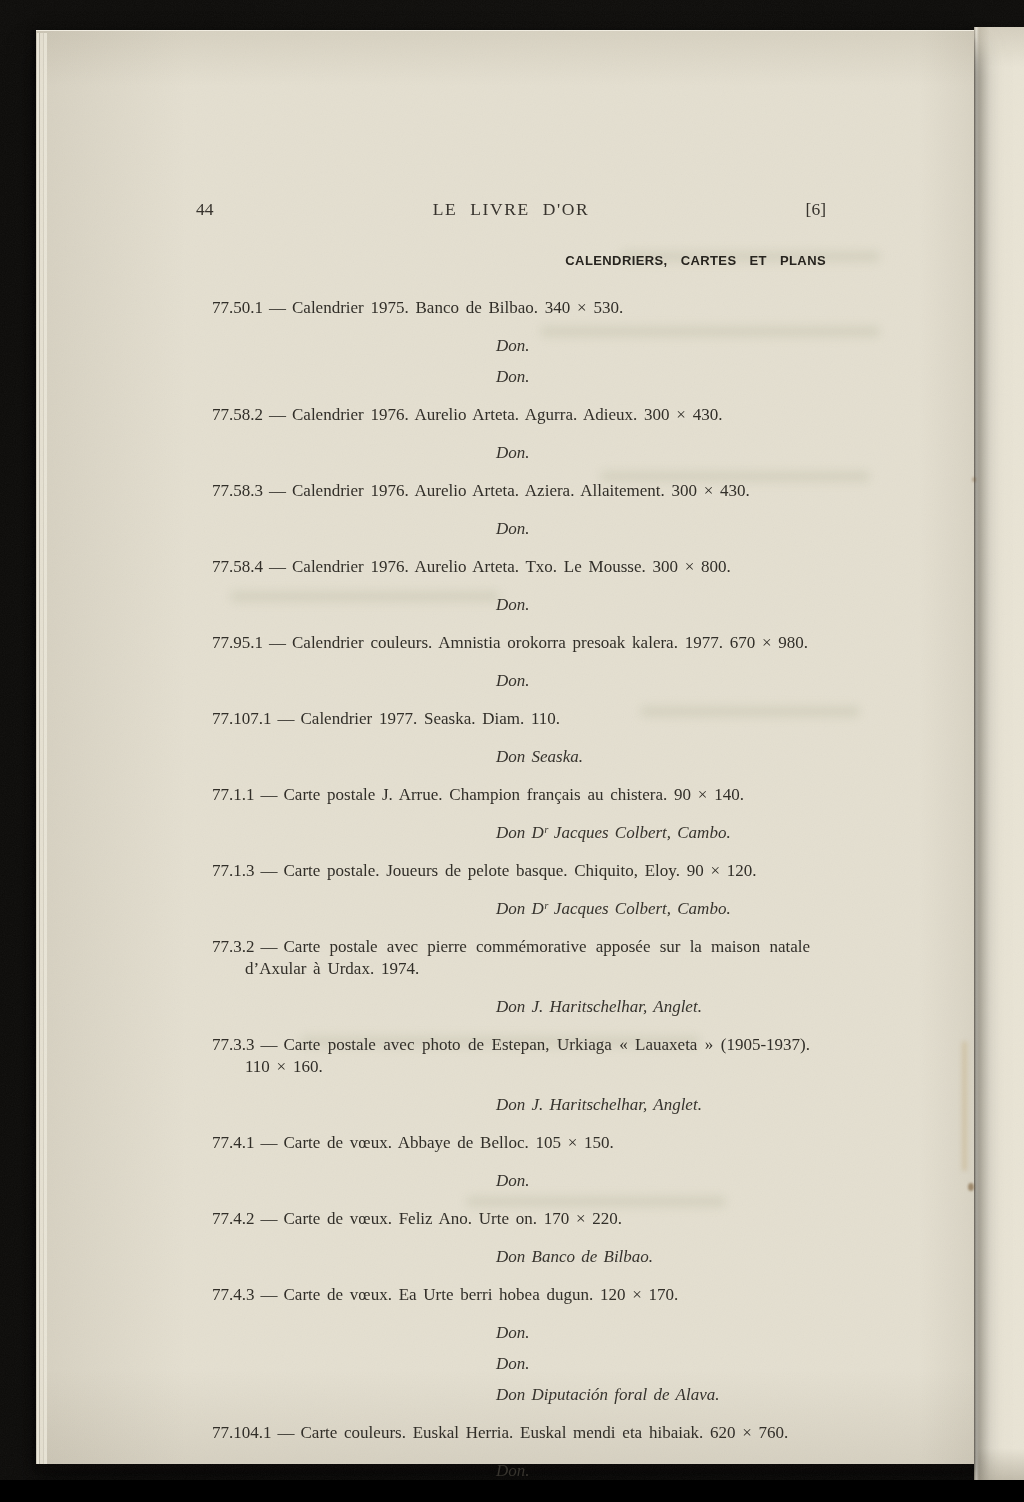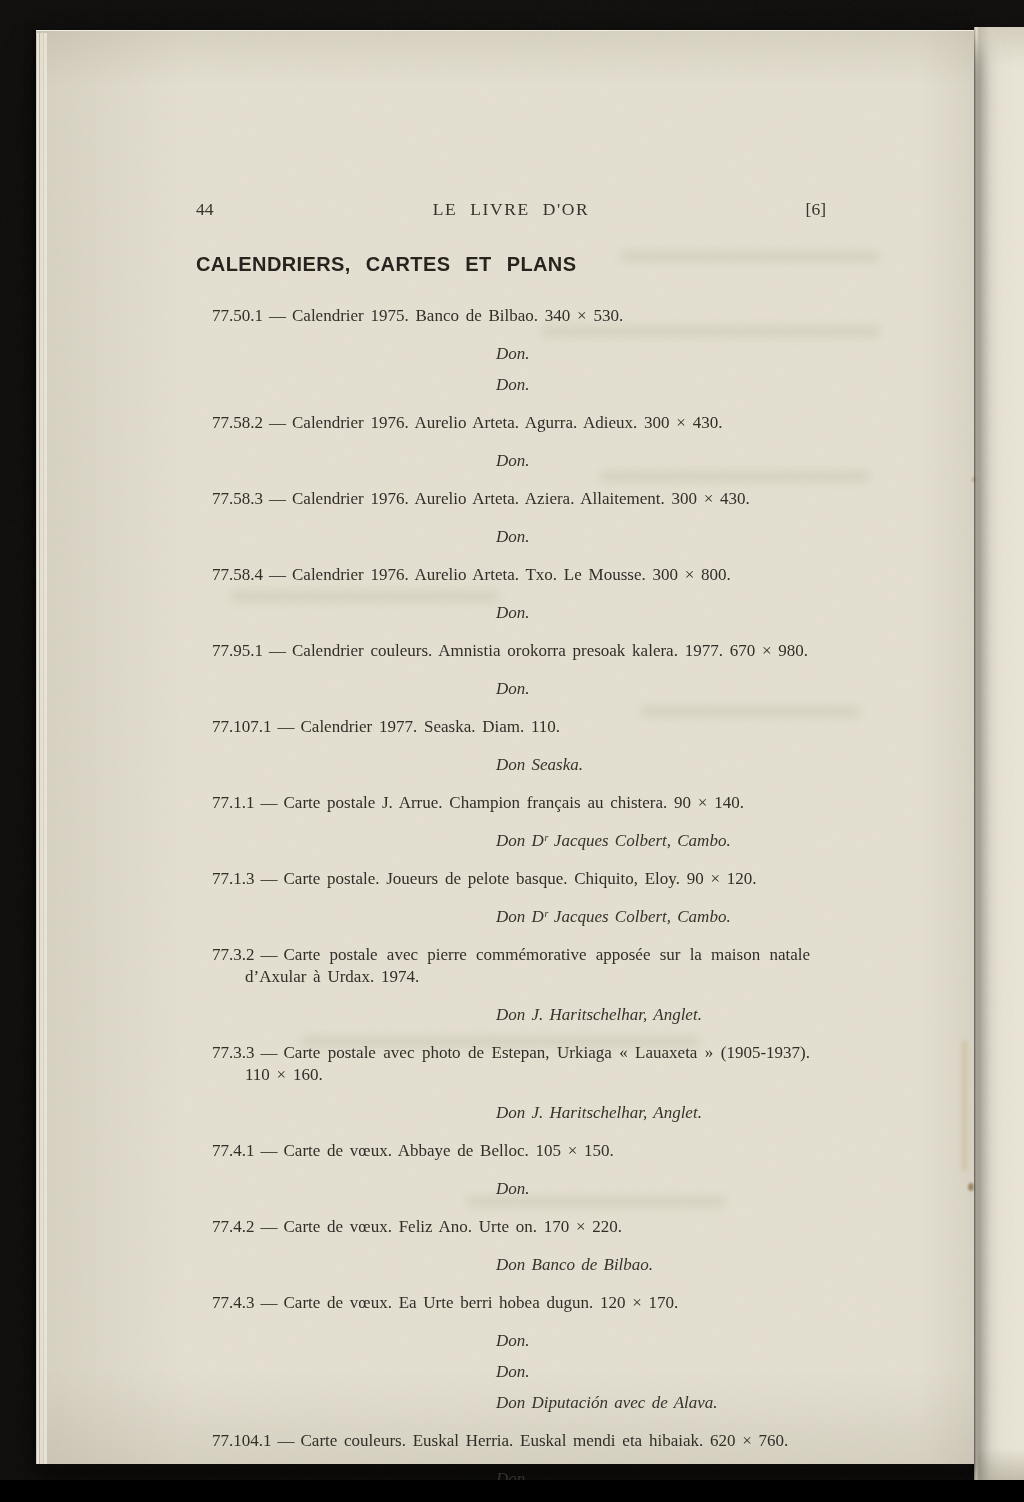--- a/index.html
+++ b/index.html
@@ -81,24 +81,24 @@
   .running-header{
     display:flex;align-items:baseline;
     font-size:17.5px;
     color:#34302a;
   }
   .running-header .rh-left{flex:1;text-align:left;}
   .running-header .rh-center{flex:0 0 auto;letter-spacing:1.6px;word-spacing:7px;}
   .running-header .rh-right{flex:1;text-align:right;}
   .section-heading{
     margin:33px 0 0 0;
-    text-align:left;
+    text-align:right;
     font-family:"Liberation Sans", sans-serif;
     font-weight:bold;
-    font-size:20px;
+    font-size:13px;
     letter-spacing:0.4px;
     word-spacing:9px;
     color:#23201b;
   }
   .entries{margin-top:29px;}
   .entry{margin:0 0 9px 0;}
   .entry-line{
     margin:16px;
     padding-left:33px;
     text-indent:-33px;
@@ -217,21 +217,21 @@
   <div class="entry">
     <p class="entry-line"><span class="eid">77.4.3</span><span class="sep">—</span><span class="etext">Carte de vœux. Ea Urte berri hobea dugun. 120 × 170.</span></p>
     <div class="attr">Don.</div>
   </div>
 
   <div class="entry">
     <div class="attr">Don.</div>
   </div>
 
   <div class="entry">
-    <div class="attr">Don Diputación avec de Alava.</div>
+    <div class="attr">Don Diputación foral de Alava.</div>
   </div>
 
   <div class="entry">
     <p class="entry-line"><span class="eid">77.104.1</span><span class="sep">—</span><span class="etext">Carte couleurs. Euskal Herria. Euskal mendi eta hibaiak. 620 × 760.</span></p>
     <div class="attr">Don.</div>
   </div>
 </div>
 
     </div>
   </div>

